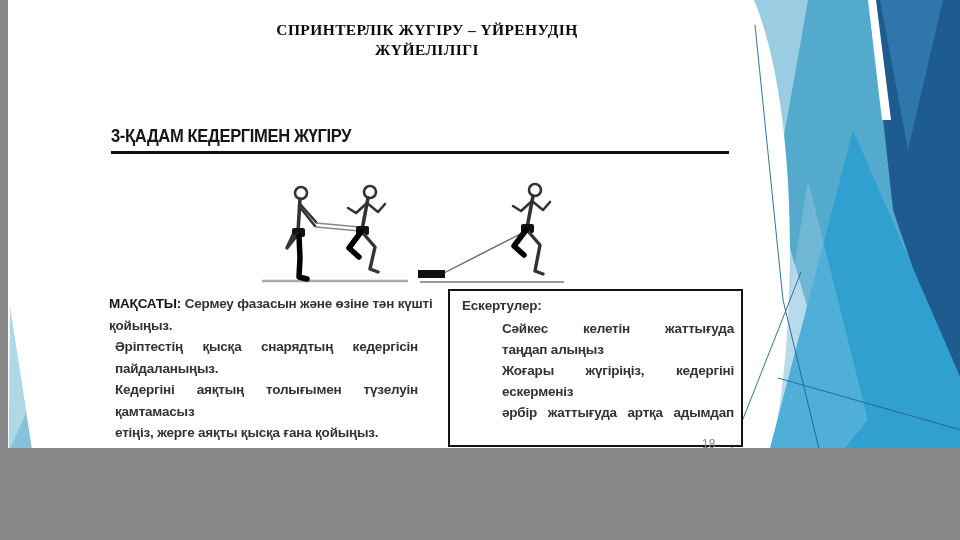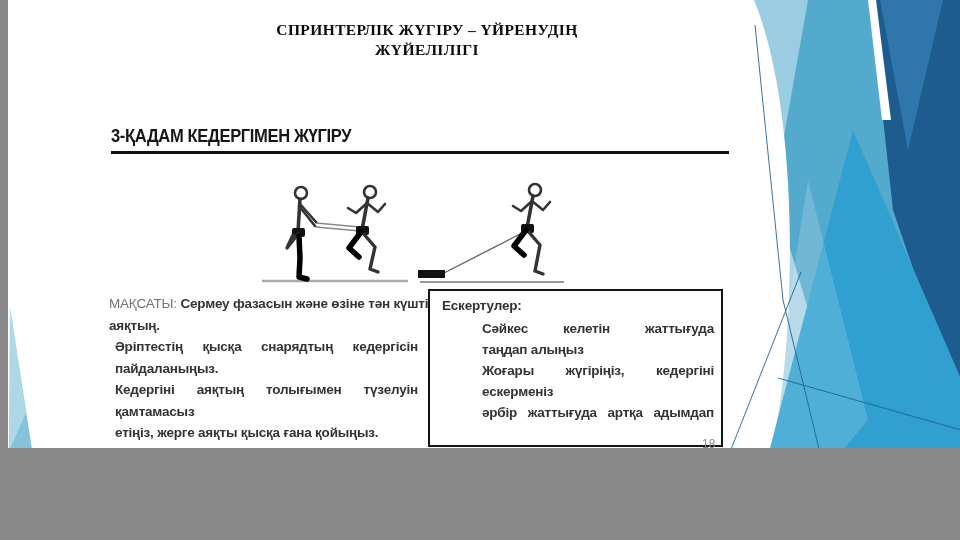--- a/index.html
+++ b/index.html
@@ -23,24 +23,24 @@
   .rule{position:absolute;left:103px;top:151px;width:618px;height:3px;background:#101010;}
 
   .fig1{position:absolute;left:250px;top:182px;width:156px;height:102px;}
   .fig2{position:absolute;left:406px;top:178px;width:156px;height:107px;}
 
   .left-col{position:absolute;left:101px;top:293px;width:309px;color:#333;
     font-size:13.5px;font-weight:bold;letter-spacing:-0.2px;}
   .ln{line-height:21.5px;white-space:nowrap;}
   .jl{text-align:justify;text-align-last:justify;white-space:normal;}
   .steps{padding-left:6px;}
-  .b{font-weight:normal;color:#737373;text-align:right;}
+  .b{font-weight:bold;color:#0f172a;text-align:right;}
 
   .notes{
-    position:absolute;left:420px;top:289px;width:295px;height:158px;
+    position:absolute;left:440px;top:289px;width:295px;height:158px;
     border:2px solid #141414;box-sizing:border-box;background:#fff;
     color:#333;font-size:13.5px;font-weight:bold;letter-spacing:-0.2px;
   }
   .nb-h{margin:5px 0 2px 12px;line-height:20px;}
   .nb-items{margin-left:52px;width:232px;}
   .nb-items .ln{line-height:21px;}
 
   .pagenum{
     position:absolute;left:694px;top:437px;width:24px;text-align:left;
     font-size:12px;color:#7d8b94;z-index:5;
@@ -116,21 +116,21 @@
       <path d="M118,23 L129,32 L136,24" class="runner" stroke-width="2.6"></path>
       <path d="M118,23 L107,33 L99,28" class="runner" stroke-width="2.6"></path>
       <rect x="107" y="46" width="13" height="9" rx="2" fill="#111"></rect>
       <path d="M113,52 L126,67 L121,93 L129,96" class="runner" stroke-width="3.4"></path>
       <path d="M112,52 L100,68 L110,77" stroke="#000" stroke-width="5.5" fill="none" stroke-linecap="round" stroke-linejoin="round"></path>
     </g>
   </svg>
 
   <div class="left-col">
     <div class="ln"><span class="b">МАҚСАТЫ:</span> <span>Сермеу фазасын және өзіне тән күшті</span></div>
-    <div class="ln">аяқтың.</div>
+    <div class="ln">қойыңыз.</div>
     <div class="steps">
       <div class="ln jl">Әріптестің қысқа снарядтың кедергісін</div>
       <div class="ln">пайдаланыңыз.</div>
       <div class="ln jl">Кедергіні аяқтың толығымен түзелуін қамтамасыз</div>
       <div class="ln">етіңіз, жерге аяқты қысқа ғана қойыңыз.</div>
     </div>
   </div>
 
   <div class="notes">
     <div class="nb-h">Ескертулер:</div>

